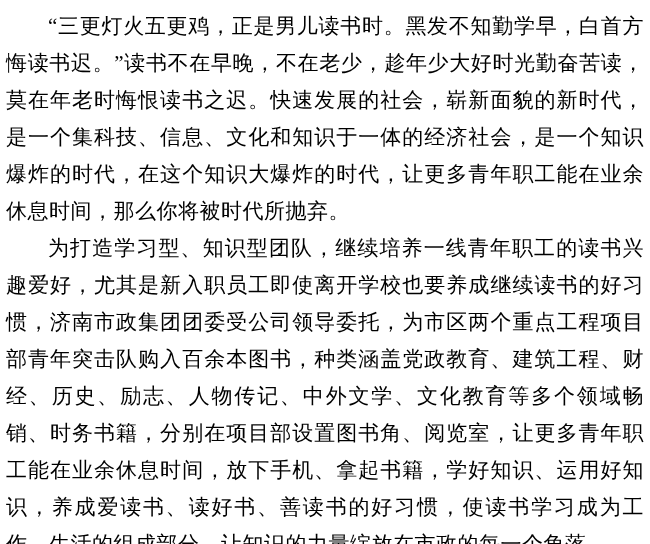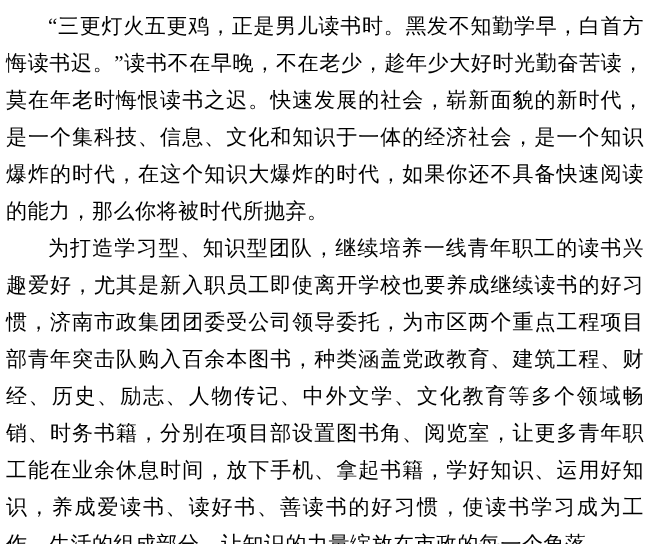--- a/index.html
+++ b/index.html
@@ -31,15 +31,15 @@
     text-align-last: left;
     text-indent: 2em;
     margin: 0;
     letter-spacing: 0.5px;
   }
 </style>
 </head>
 <body>
 
 <div class="page">
-  <p class="doc-paragraph">“三更灯火五更鸡，正是男儿读书时。黑发不知勤学早，白首方悔读书迟。”读书不在早晚，不在老少，趁年少大好时光勤奋苦读，莫在年老时悔恨读书之迟。快速发展的社会，崭新面貌的新时代，是一个集科技、信息、文化和知识于一体的经济社会，是一个知识爆炸的时代，在这个知识大爆炸的时代，如果你还不具备快速阅读的能力，那么你将被时代所抛弃。</p>
+  <p class="doc-paragraph">“三更灯火五更鸡，正是男儿读书时。黑发不知勤学早，白首方悔读书迟。”读书不在早晚，不在老少，趁年少大好时光勤奋苦读，莫在年老时悔恨读书之迟。快速发展的社会，崭新面貌的新时代，是一个集科技、信息、文化和知识于一体的经济社会，是一个知识爆炸的时代，在这个知识大爆炸的时代，让更多青年职工能在业余休息时间，那么你将被时代所抛弃。</p>
   <p class="doc-paragraph">为打造学习型、知识型团队，继续培养一线青年职工的读书兴趣爱好，尤其是新入职员工即使离开学校也要养成继续读书的好习惯，济南市政集团团委受公司领导委托，为市区两个重点工程项目部青年突击队购入百余本图书，种类涵盖党政教育、建筑工程、财经、历史、励志、人物传记、中外文学、文化教育等多个领域畅销、时务书籍，分别在项目部设置图书角、阅览室，让更多青年职工能在业余休息时间，放下手机、拿起书籍，学好知识、运用好知识，养成爱读书、读好书、善读书的好习惯，使读书学习成为工作、生活的组成部分，让知识的力量绽放在市政的每一个角落。</p>
 </div>
 
 </body></html>

